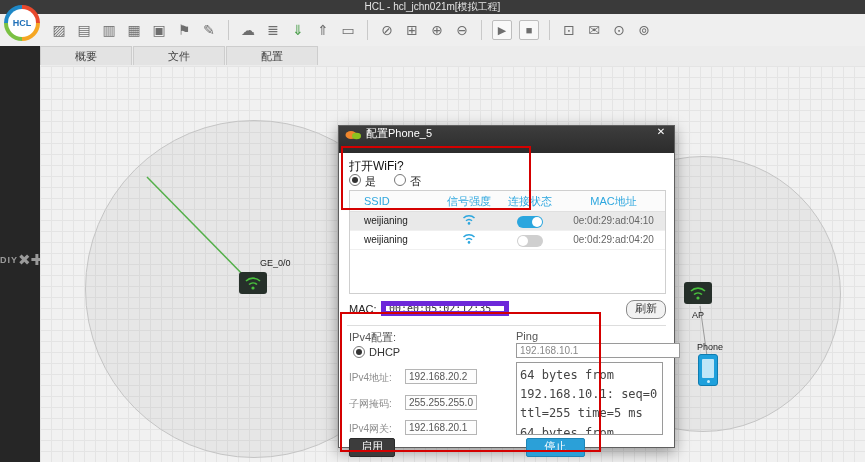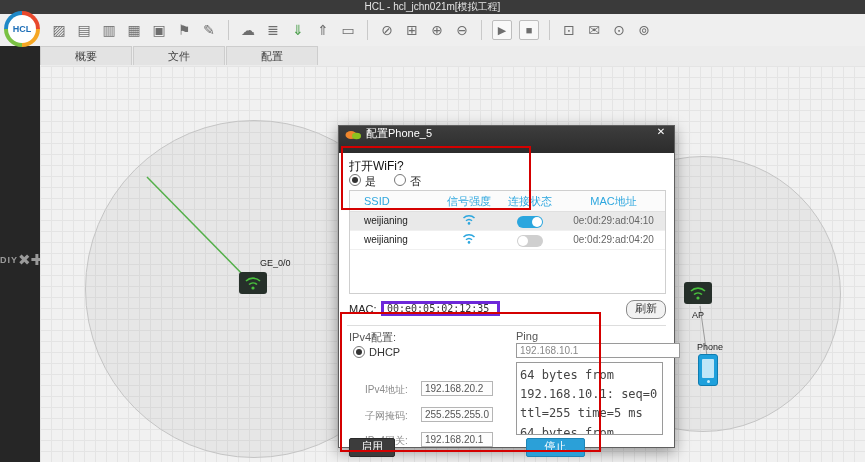--- a/index.html
+++ b/index.html
@@ -5,21 +5,21 @@
   html,body{margin:0;padding:0;}
   body{font-family:"Liberation Sans","DejaVu Sans",sans-serif;}
   #app{position:relative;width:865px;height:462px;overflow:hidden;background:#701a75;}
 
   
   .titlebar{position:absolute;left:0;top:0;width:865px;height:14px;background:#3a3a3a;color:#e6e6e6;
     font-size:10px;line-height:14px;text-align:center;}
 
   
   .toolbar{position:absolute;left:0;top:14px;width:865px;height:32px;background:#efefef;border-bottom:1px solid #d2d2d2;}
-  .logo{position:absolute;left:4px;top:11px;width:36px;height:36px;border-radius:50%;z-index:5;
+  .logo{position:absolute;left:4px;top:5px;width:36px;height:36px;border-radius:50%;z-index:5;
     background:conic-gradient(#e8482c 0 90deg,#f5a623 90deg 180deg,#7ac143 180deg 270deg,#1e88c7 270deg 360deg);}
   .logo .inner{position:absolute;inset:4px;background:#fff;border-radius:50%;display:flex;align-items:center;justify-content:center;}
   .logo .inner span{font-size:9px;font-weight:bold;color:#1e6fb8;}
   .ticons{position:absolute;left:50px;top:0;height:32px;display:flex;align-items:center;gap:7px;}
   .ticon{font-size:14px;color:#6e6e6e;width:18px;height:18px;line-height:18px;text-align:center;cursor:default;}
   .ticon.boxed{border:1px solid #bdbdbd;background:#f8f8f8;border-radius:2px;font-size:11px;}
   .tsep{width:1px;height:20px;background:#c9c9c9;margin:0 3px;}
 
   
   .tabrow{position:absolute;left:40px;top:46px;width:825px;height:20px;background:#ececec;border-bottom:1px solid #cfcfcf;display:flex;}
@@ -69,28 +69,28 @@
   .thead .c-ssid,.thead .c-sig,.thead .c-st,.thead .c-mac{font-size:11px;color:#2ea7df;}
   .tfill{flex:1;background:#fff;}
 
   .toggle{display:inline-block;width:26px;height:12px;border-radius:6px;position:relative;vertical-align:middle;}
   .toggle::after{content:"";position:absolute;top:1px;width:10px;height:10px;border-radius:50%;background:#fff;}
   .toggle.on{background:#2ba6de;}  .toggle.on::after{right:1px;}
   .toggle.off{background:#cfcfcf;} .toggle.off::after{left:1px;}
 
   .mac-row{position:absolute;left:10px;top:147px;width:317px;height:18px;}
   .mac-row .lab{position:absolute;left:0;top:3px;font-size:11px;}
-  .mac-input{position:absolute;left:32px;top:1px;width:119px;height:15px;border:3px solid #6d28d9;font-size:10px;color:#333;padding:0 3px;box-sizing:border-box;font-family:"DejaVu Sans Mono",monospace;}
+  .mac-input{position:absolute;left:32px;top:1px;width:128px;height:15px;border:5px solid #6d28d9;font-size:10px;color:#333;padding:0 3px;box-sizing:border-box;font-family:"DejaVu Sans Mono",monospace;}
   .refresh-btn{position:absolute;right:0;top:0;width:38px;height:17px;background:#f2f2f2;border:1px solid #8a8a8a;border-radius:8px;font-size:11px;color:#333;line-height:15px;text-align:center;cursor:default;}
 
   .dlg-divider{position:absolute;left:8px;right:8px;top:172px;height:0;border-top:1px solid #ddd;}
 
   .ipv4-title{position:absolute;left:10px;top:177px;color:#555;}
   .dhcp-row{position:absolute;left:14px;top:193px;display:flex;align-items:center;color:#333;}
-  .field-row{position:absolute;left:26px;width:160px;height:16px;margin-top:12px;}
+  .field-row{position:absolute;left:10px;width:160px;height:16px;}
   .field-row .flab{position:absolute;left:0;top:2px;font-size:10px;color:#8d8d8d;}
   .field-input{position:absolute;left:56px;top:0;width:72px;height:15px;border:1px solid #b5b5b5;background:#fdfdfd;font-size:10px;color:#555;padding:0 3px;box-sizing:border-box;}
 
   .ping-label{position:absolute;left:177px;top:177px;color:#555;}
   .ping-input{position:absolute;left:177px;top:190px;width:164px;height:15px;border:1px solid #9a9a9a;font-size:10px;color:#888;padding:0 3px;box-sizing:border-box;}
   .ping-output{position:absolute;left:177px;top:209px;width:147px;height:73px;border:1px solid #9a9a9a;box-sizing:border-box;
     font-family:"DejaVu Sans Mono",monospace;font-size:12px;line-height:1.6;color:#444;padding:3px;white-space:pre-line;overflow:hidden;background:#fff;}
 
   .enable-btn{position:absolute;left:10px;top:285px;width:44px;height:17px;background:#3c3c3c;color:#fff;border:1px solid #2a2a2a;border-radius:2px;font-size:11px;line-height:15px;text-align:center;cursor:default;}
   .stop-btn{position:absolute;left:187px;top:285px;width:57px;height:17px;background:#2ba0d8;color:#fff;border:1px solid #1f86b8;border-radius:2px;font-size:11px;line-height:15px;text-align:center;cursor:default;}

